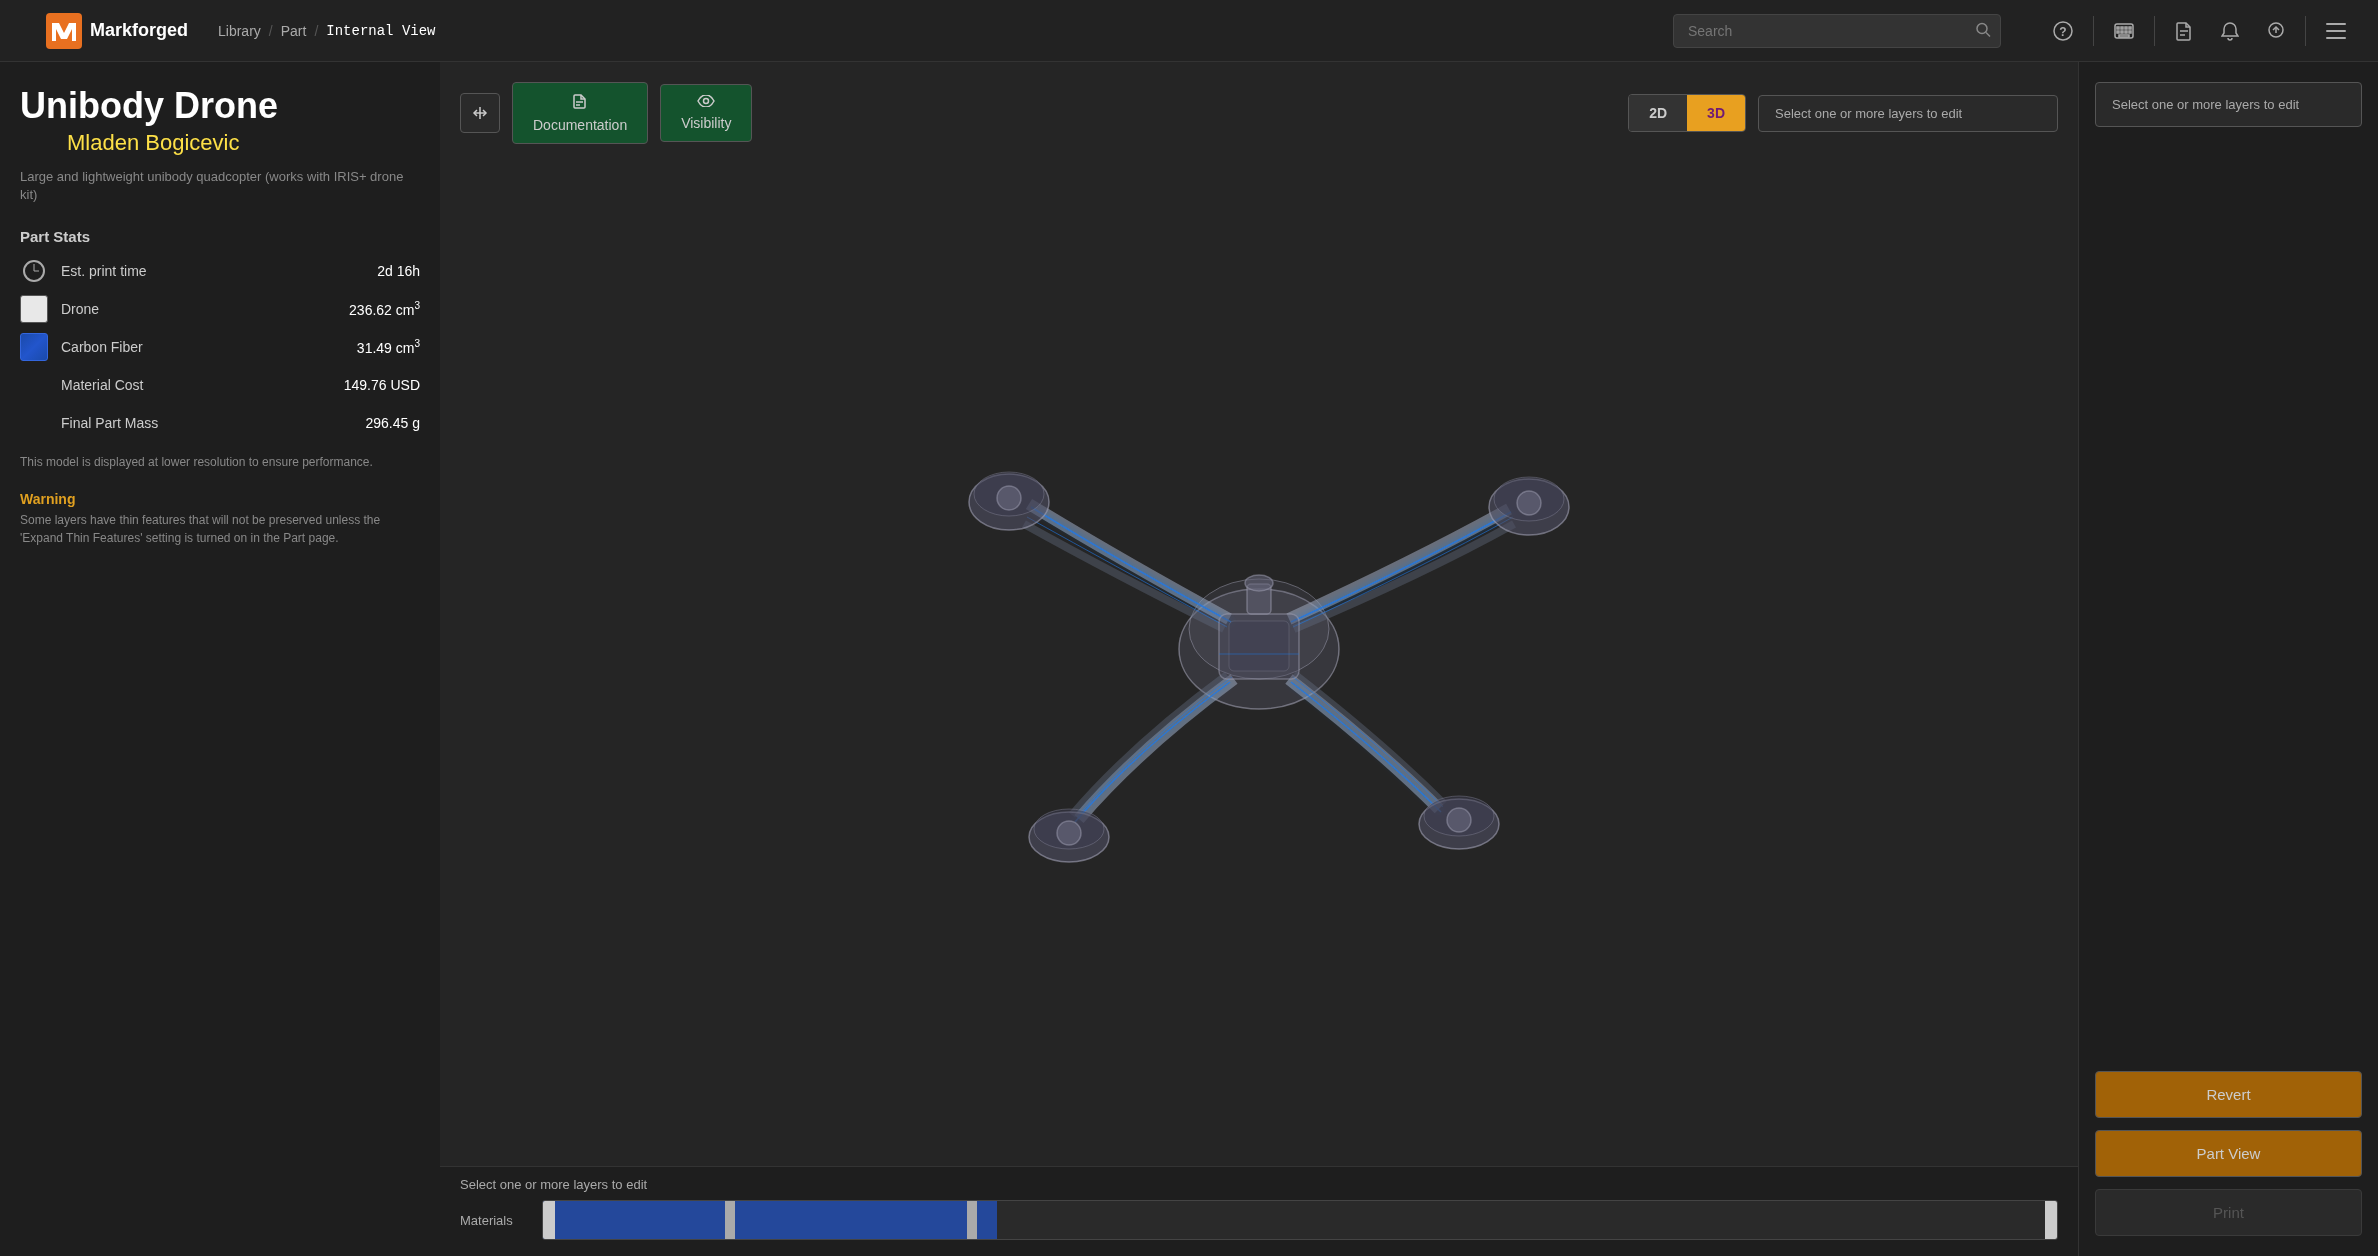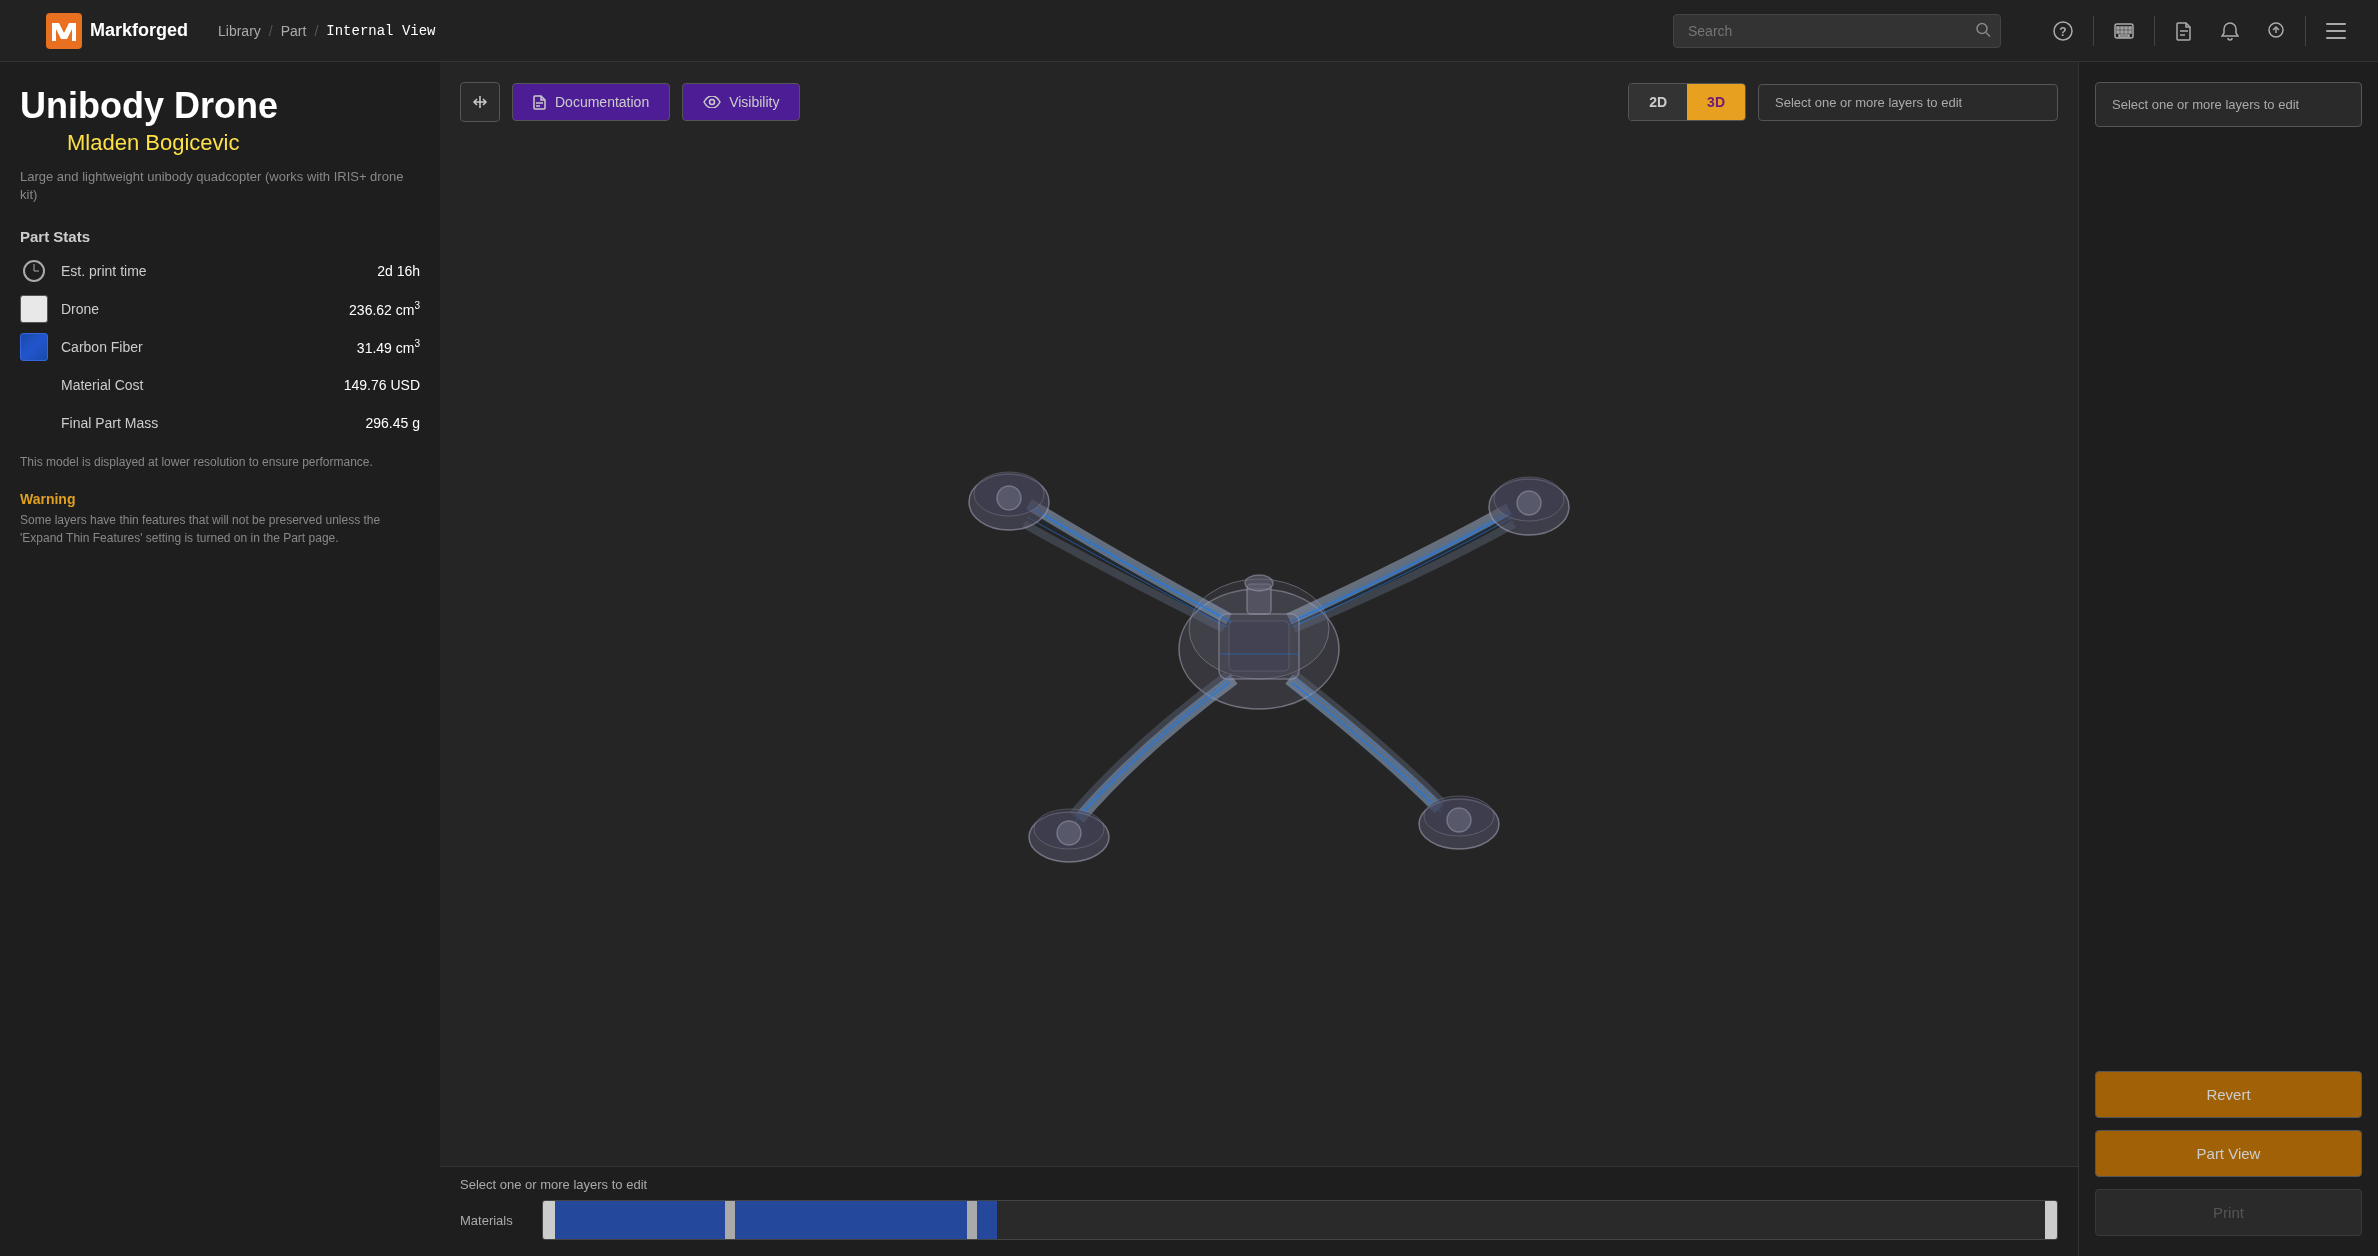--- a/index.html
+++ b/index.html
@@ -214,30 +214,31 @@
     .action-bar {
       position: absolute;
       top: 20px;
       left: 20px;
       right: 20px;
       display: flex;
       align-items: center;
       gap: 12px;
     }
     .action-btn {
-      background: #4c1d95;
+      background: #14532d;
       border: 1px solid #555;
       border-radius: 4px;
       color: #ccc;
       cursor: pointer;
       padding: 10px 20px;
       font-size: 14px;
       display: flex;
       align-items: center;
       gap: 8px;
+      flex-direction: column;
     }
     .icon-btn-square {
       background: #2a2a2a;
       border: 1px solid #555;
       border-radius: 4px;
       color: #ccc;
       cursor: pointer;
       width: 40px;
       height: 40px;
       display: flex;

